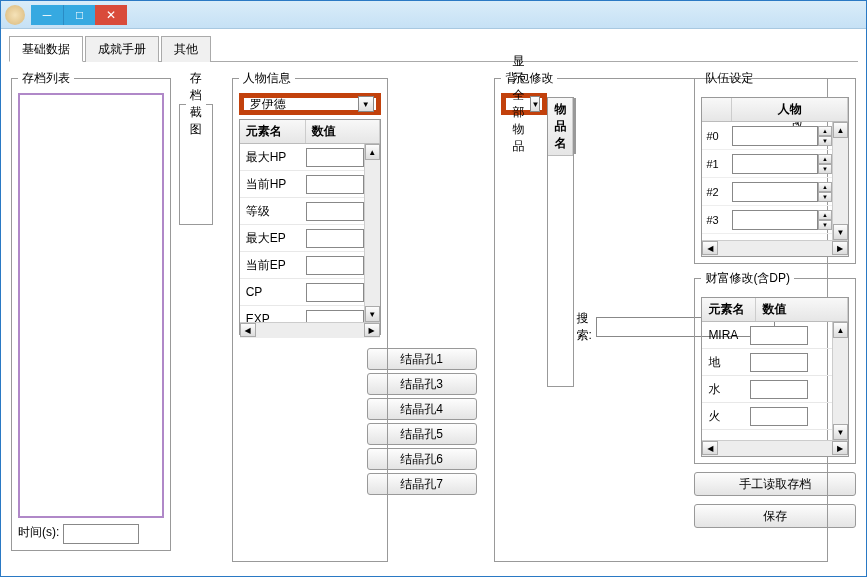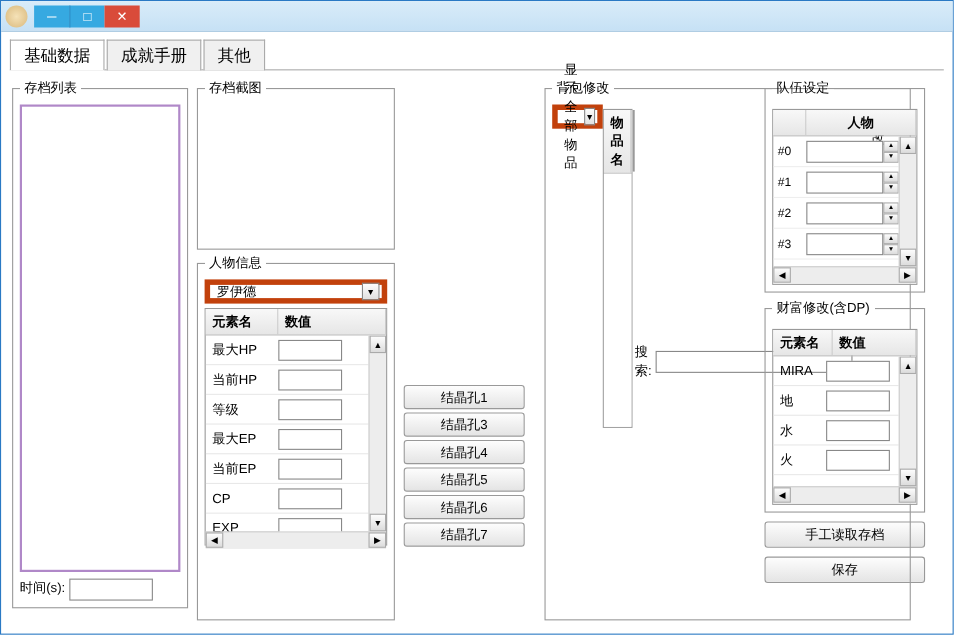--- a/index.html
+++ b/index.html
@@ -7,30 +7,30 @@
 .window { width: 867px; height: 577px; border: 1px solid #2a79c4; background: #fff; position: relative; }
 .titlebar { height: 28px; background: linear-gradient(#d9ecf9,#c6e1f5); display: flex; align-items: center; padding: 0 4px; border-bottom: 1px solid #a8c8e0; }
 .titlebar .icon { width: 20px; height: 20px; border-radius: 50%; background: radial-gradient(#f5e2b8,#d9b87a); margin-right: 6px; display: inline-block; }
 .titlebar .title { color: #2a5a85; font-weight: bold; font-size: 13px; flex: 1; }
 .winbtns { display: flex; gap: 0; }
 .winbtn { width: 32px; height: 20px; display: flex; align-items: center; justify-content: center; color: #fff; font-size: 12px; cursor: pointer; }
 .winbtn.min { background: #36a9e1; }
 .winbtn.max { background: #36a9e1; border-left: 1px solid #2a8bc4; }
 .winbtn.close { background: #d94b3a; }
 .tabs { display: flex; border-bottom: 1px solid #aaa; margin: 6px 8px 0 8px; }
-.tab { padding: 4px 12px 3px 12px; border: 1px solid #aaa; border-bottom: none; background: #f0f0f0; margin-right: 2px; cursor: pointer; font-size: 15px; position: relative; top: 1px; }
+.tab { padding: 4px 12px 3px 12px; border: 1px solid #aaa; border-bottom: none; background: #f0f0f0; margin-right: 2px; cursor: pointer; font-size: 12px; position: relative; top: 1px; }
 .tab.active { background: #fff; border-bottom: 1px solid #fff; }
 .content { padding: 8px 10px; display: flex; gap: 8px; }
 fieldset { border: 1px solid #999; padding: 6px; position: relative; }
 legend { font-size: 12px; padding: 0 4px; }
 .col1 { width: 160px; display: flex; flex-direction: column; }
 .savelist-box { height: 425px; border: 2px solid #b088c8; background: #fff; margin-bottom: 6px; }
 .timerow { display: flex; gap: 4px; margin-top: 4px; }
 .timerow input { width: 76px; height: 20px; border: 1px solid #888; padding: 0 3px; }
-.col2 { width: 180px; display: flex; flex-direction: column; gap: 4px; }
+.col2 { width: 180px; display: flex; flex-direction: row; gap: 19px; }
 .screenshot-box { height: 155px; background: #fff; }
 .charinfo { flex: 1; min-height: 0; }
 .dropdown { width: 100%; height: 22px; border: 5px solid #c2410c; background: #fff; display: flex; align-items: center; justify-content: space-between; padding: 0 2px 0 6px; cursor: pointer; }
 .dropbtn { width: 16px; height: 16px; background: linear-gradient(#fdfdfd,#e0e0e0); border: 1px solid #888; display: flex; align-items: center; justify-content: center; font-size: 8px; }
 .grid { border: 1px solid #999; margin-top: 4px; position: relative; }
 .gridhead { display: flex; background: linear-gradient(#f8f8f8,#e6e6e6); border-bottom: 1px solid #bbb; font-weight: bold; }
 .gridhead .gh { padding: 3px 6px; border-right: 1px solid #ccc; font-size: 12px; }
 .gridbody { overflow: hidden; position: relative; }
 .gridrow { display: flex; align-items: center; border-bottom: 1px solid #e8e8e8; height: 27px; }
 .gridrow .gc1 { padding: 0 6px; font-size: 12px; }
@@ -44,21 +44,21 @@
 .col4 { width: 192px; }
 .bagfield { height: 492px; display: flex; flex-direction: row; }
 .itemgrid { border: 1px solid #999; margin-top: 4px; flex: 1; display: flex; flex-direction: column; }
 .itemgrid .gridhead .gh { flex: 1; }
 .itemgrid .blank { flex: 1; background: #fff; }
 .detailbox { height: 56px; border: 1px solid #999; margin-top: 5px; background: #fff; }
 .searchrow { display: flex; align-items: center; gap: 4px; margin-top: 5px; }
 .searchrow input { flex: 1; height: 20px; border: 1px solid #888; }
 .chgrow { display: flex; justify-content: flex-end; margin-top: 5px; }
 .btn { height: 22px; padding: 0 16px; background: linear-gradient(#fdfdfd,#e4e4e4); border: 1px solid #999; border-radius: 3px; cursor: pointer; font-size: 12px; }
-.col5 { width: 146px; display: flex; flex-direction: column; gap: 6px; }
+.col5 { width: 162px; display: flex; flex-direction: column; gap: 6px; }
 .partyfield { }
 .partygrid .gridhead .gh0 { width: 30px; }
 .partygrid .gridhead .gh1 { flex: 1; text-align: center; }
 .partygrid .gridbody { padding-right: 16px; }
 .prow { display: flex; align-items: center; height: 28px; border-bottom: 1px solid #eee; }
 .prow .pc0 { width: 30px; padding-left: 4px; font-size: 11px; }
 .prow .pc1 { flex: 1; display: flex; }
 .prow .pc1 .pdrop { flex: 1; height: 20px; border: 1px solid #888; background: #fff; display: flex; }
 .prow .pc1 .spin { width: 14px; display: flex; flex-direction: column; }
 .prow .pc1 .spin div { flex: 1; background: linear-gradient(#fdfdfd,#dcdcdc); border: 1px solid #aaa; font-size: 6px; display: flex; align-items: center; justify-content: center; cursor: pointer; }

